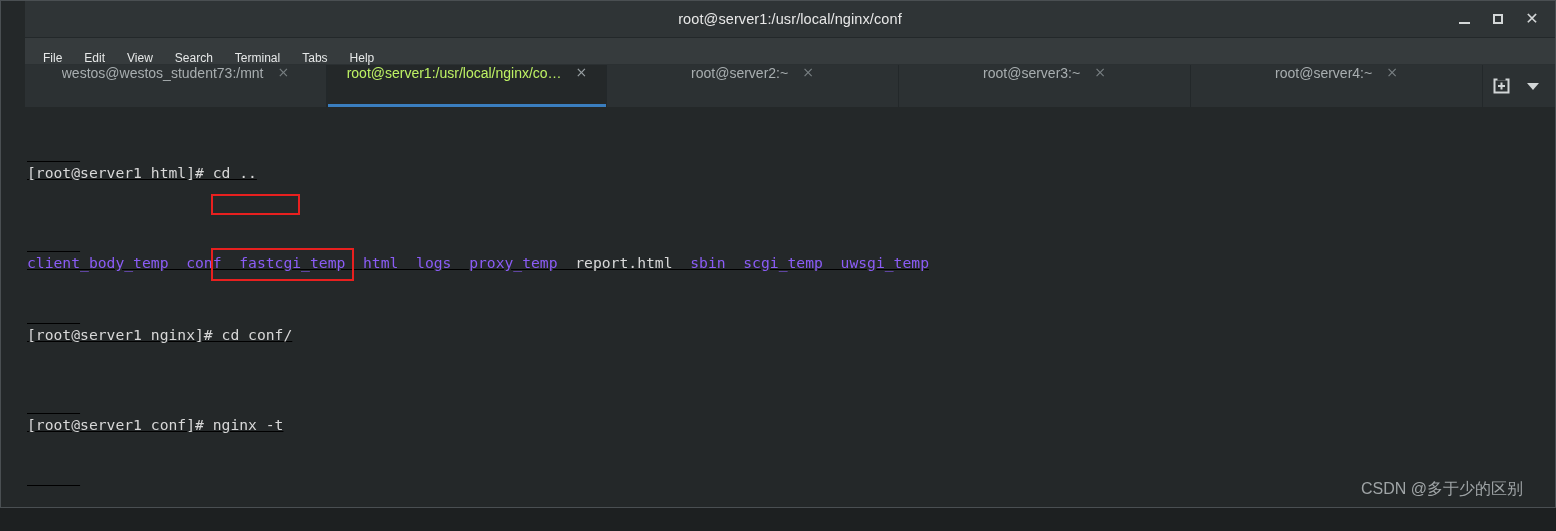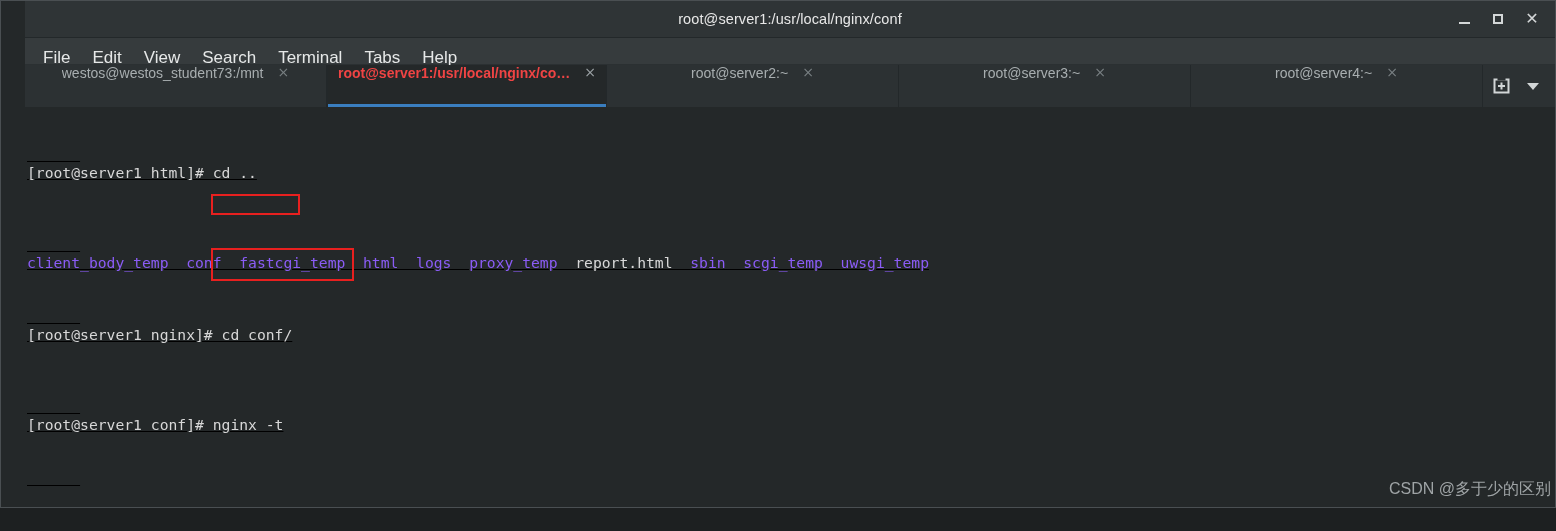--- a/index.html
+++ b/index.html
@@ -91,21 +91,21 @@
     height: 26px;
     min-height: 26px;
     background: #363b3d;
     display: flex;
     align-items: center;
     padding-left: 7px;
     border-bottom: 1px solid #2b3032;
   }
   .menu-item {
     font-family: "Liberation Sans", sans-serif;
-    font-size: 17px;
+    font-size: 12px;
     color: #e6e8e8;
     padding: 3px 11px 4px 11px;
     cursor: default;
     white-space: nowrap;
     margin-top: 14px;
   }
 
   
   .tabbar {
     height: 42px;
@@ -140,21 +140,21 @@
     background: #3a7ebf;
   }
   .tab-label {
     font-family: "Liberation Sans", sans-serif;
     font-size: 14px;
     white-space: nowrap;
     overflow: hidden;
     text-overflow: clip;
   }
   .tab.inactive .tab-label { color: #a8aeb0; }
-  .tab.active .tab-label { color: #ef4444; font-weight: bold; }
+  .tab.active .tab-label { color: #bef264; }
   .tab-close {
     margin-left: 14px;
     font-size: 14px;
     line-height: 1;
     color: #787f82;
     font-family: "DejaVu Sans", sans-serif;
     cursor: pointer;
   }
   .tab.active .tab-close { color: #9aa1a4; }
 
@@ -205,21 +205,21 @@
     position: absolute;
     border: 2px solid #e8201f;
     box-sizing: border-box;
     pointer-events: none;
   }
   #redbox-1 { left: 186px; top: 87px; width: 89px; height: 21px; }
   #redbox-2 { left: 186px; top: 141px; width: 143px; height: 33px; }
 
   .watermark {
     position: absolute;
-    right: 4px;
+    right: 32px;
     bottom: 7px;
     font-family: "Liberation Sans", sans-serif;
     font-size: 16px;
     color: #9fa4a6;
     white-space: nowrap;
   }
 </style>
 </head>
 <body>
 

